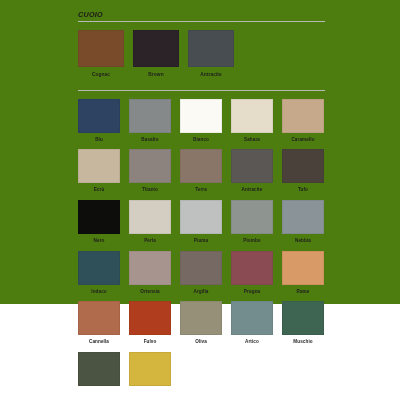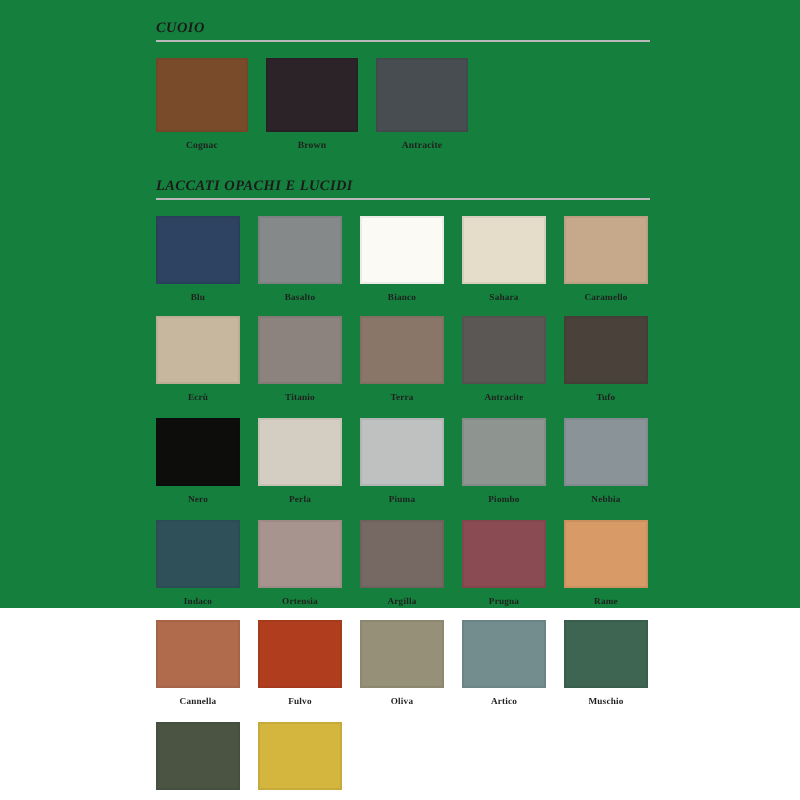--- a/index.html
+++ b/index.html
@@ -10,23 +10,22 @@
     width: 400px;
     height: 400px;
     background: #ffffff;
     font-family: "Liberation Sans", sans-serif;
     overflow: hidden;
   }
   .page {
     position: relative;
     width: 400px;
     height: 304px;
-    background: #15803d;
+    background: #4d7c0f;
     box-sizing: border-box;
-    font-family: Liberation Serif, serif;
   }
   .content {
     position: absolute;
     left: 78px;
     top: 10px;
     width: 250px;
   }
   .section-header {
     font-style: italic;
     font-weight: bold;
@@ -112,21 +111,20 @@
           <div class="swatch-label">Brown</div>
         </div>
         <div class="swatch-cell">
           <div class="swatch-chip" style="background-color: rgb(71, 77, 80);"></div>
           <div class="swatch-label">Antracite</div>
         </div>
       </div>
     </div>
 
     <div class="section second">
-      <div class="section-header">LACCATI OPACHI E LUCIDI</div>
       <div class="section-rule"></div>
 
       <div class="swatch-row">
         <div class="swatch-cell">
           <div class="swatch-chip" style="background-color: rgb(46, 66, 97);"></div>
           <div class="swatch-label">Blu</div>
         </div>
         <div class="swatch-cell">
           <div class="swatch-chip" style="background-color: rgb(133, 137, 138);"></div>
           <div class="swatch-label">Basalto</div>

